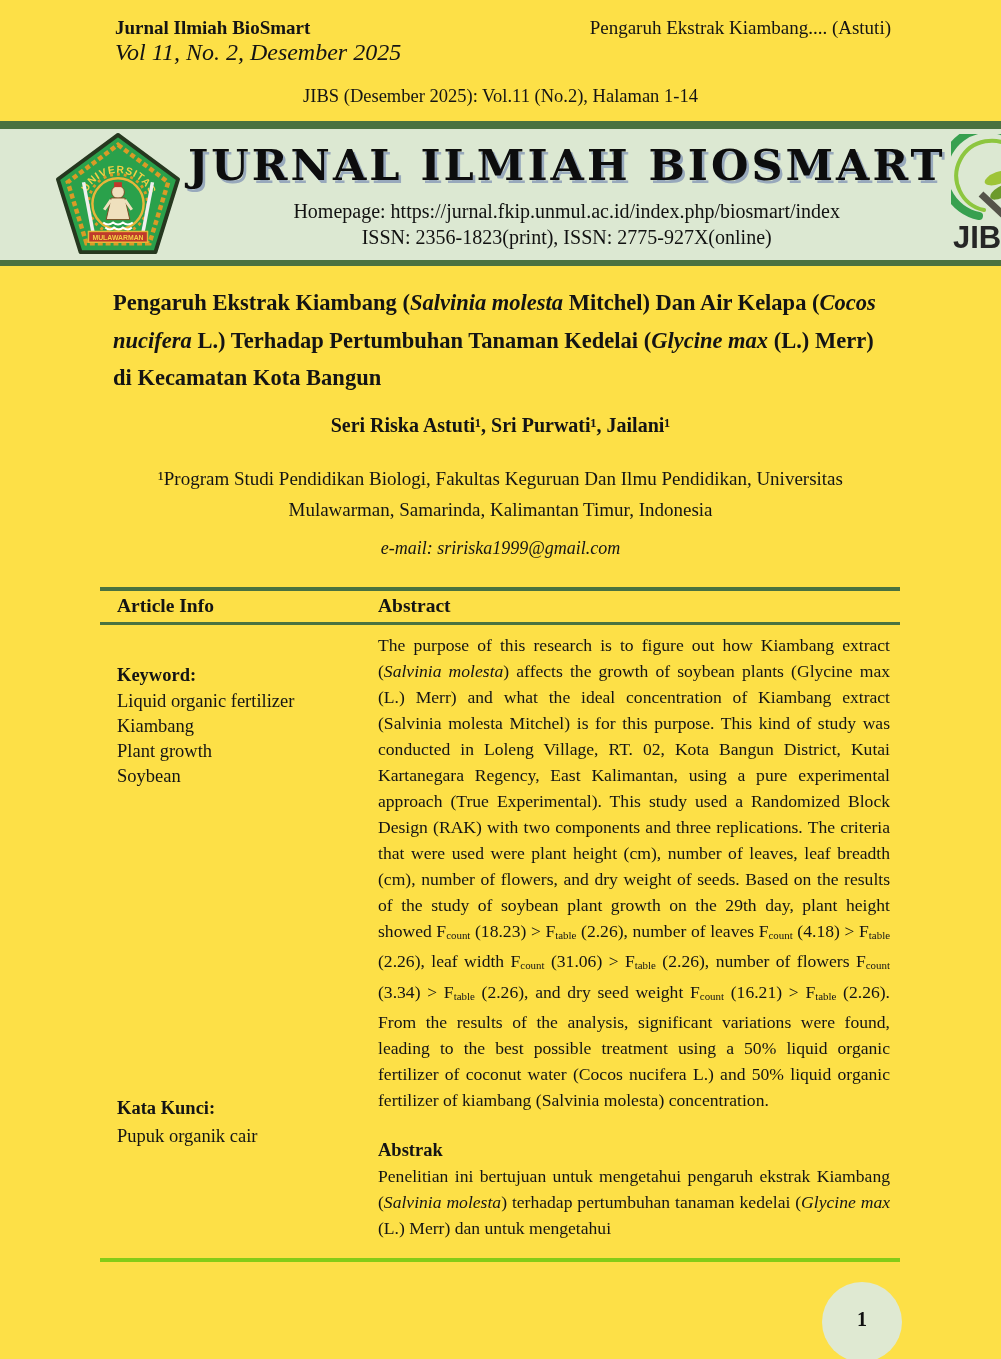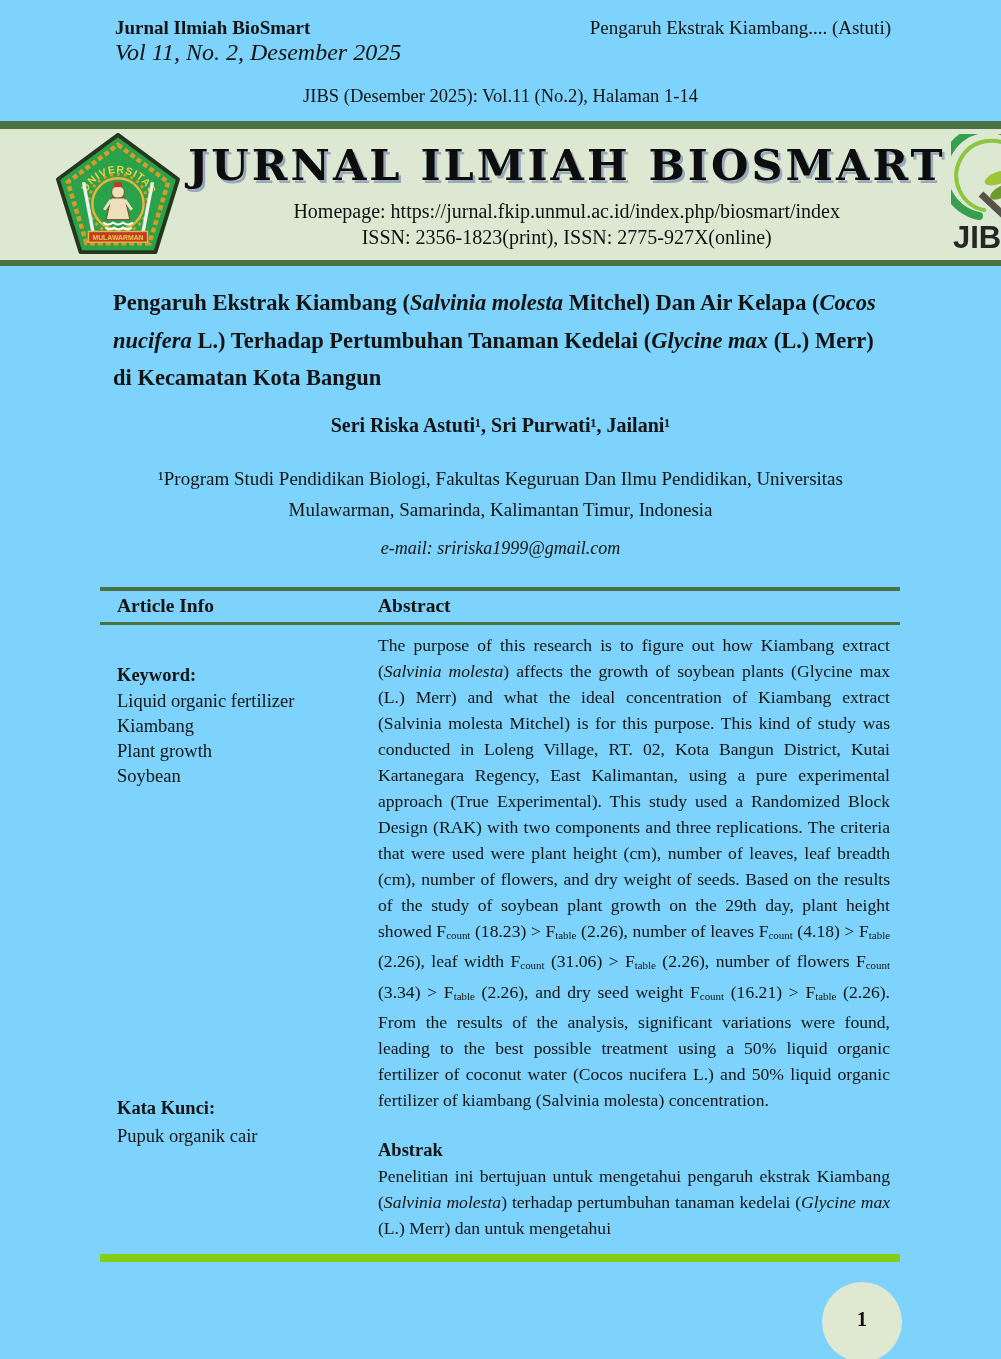--- a/index.html
+++ b/index.html
@@ -1,17 +1,17 @@
 <!DOCTYPE html>
 <html><head>
 <meta charset="utf-8">
 <style>
   html,body{margin:0;padding:0;background:#ffffff;}
   .page{
-    position:relative;width:1001px;height:1359px;background:#7dd3fc;
+    position:relative;width:1001px;height:1359px;background:#fde047;
     font-family:"Liberation Serif","DejaVu Serif",serif;color:#141414;
     overflow:hidden;
   }
   
   .running-head{position:absolute;top:16px;left:115px;width:776px;display:flex;justify-content:space-between;align-items:flex-start;}
   .rh-left{line-height:24px;}
   .rh-journal{font-weight:bold;font-size:19px;}
   .rh-vol{font-style:italic;font-size:24px;}
   .rh-right{font-size:19px;line-height:24px;}
   .citation-line{position:absolute;top:86px;left:0;width:100%;text-align:center;font-size:18.5px;}
@@ -39,21 +39,21 @@
     position:absolute;top:284px;left:113px;width:775px;text-align:left;
     font-size:22.5px;font-weight:bold;line-height:37.5px;
   }
   .authors{position:absolute;top:414px;left:0;width:100%;text-align:center;font-size:20px;font-weight:bold;}
   .affiliation{position:absolute;top:463px;left:120px;width:761px;text-align:center;font-size:19px;line-height:31px;}
   .email-line{position:absolute;top:538px;left:0;width:100%;text-align:center;font-size:18px;font-style:italic;}
 
   
   .info-table{
     position:absolute;top:587px;left:100px;width:800px;height:675px;box-sizing:border-box;
-    border-top:4px solid #4a7240;border-bottom:8px solid #84cc16;
+    border-top:4px solid #4a7240;border-bottom:4px solid #84cc16;
   }
   .it-header{
     display:grid;grid-template-columns:258px 1fr;
     border-bottom:3px solid #4a7240;padding:2px 0 3px 0;
   }
   .it-header-cell{font-weight:bold;font-size:19.5px;line-height:26px;}
   .it-h1{padding-left:17px;}
   .it-h2{padding-left:20px;}
   .it-body{display:grid;grid-template-columns:258px 1fr;}
   .it-col1{padding:8px 6px 0 17px;font-size:18.5px;}

